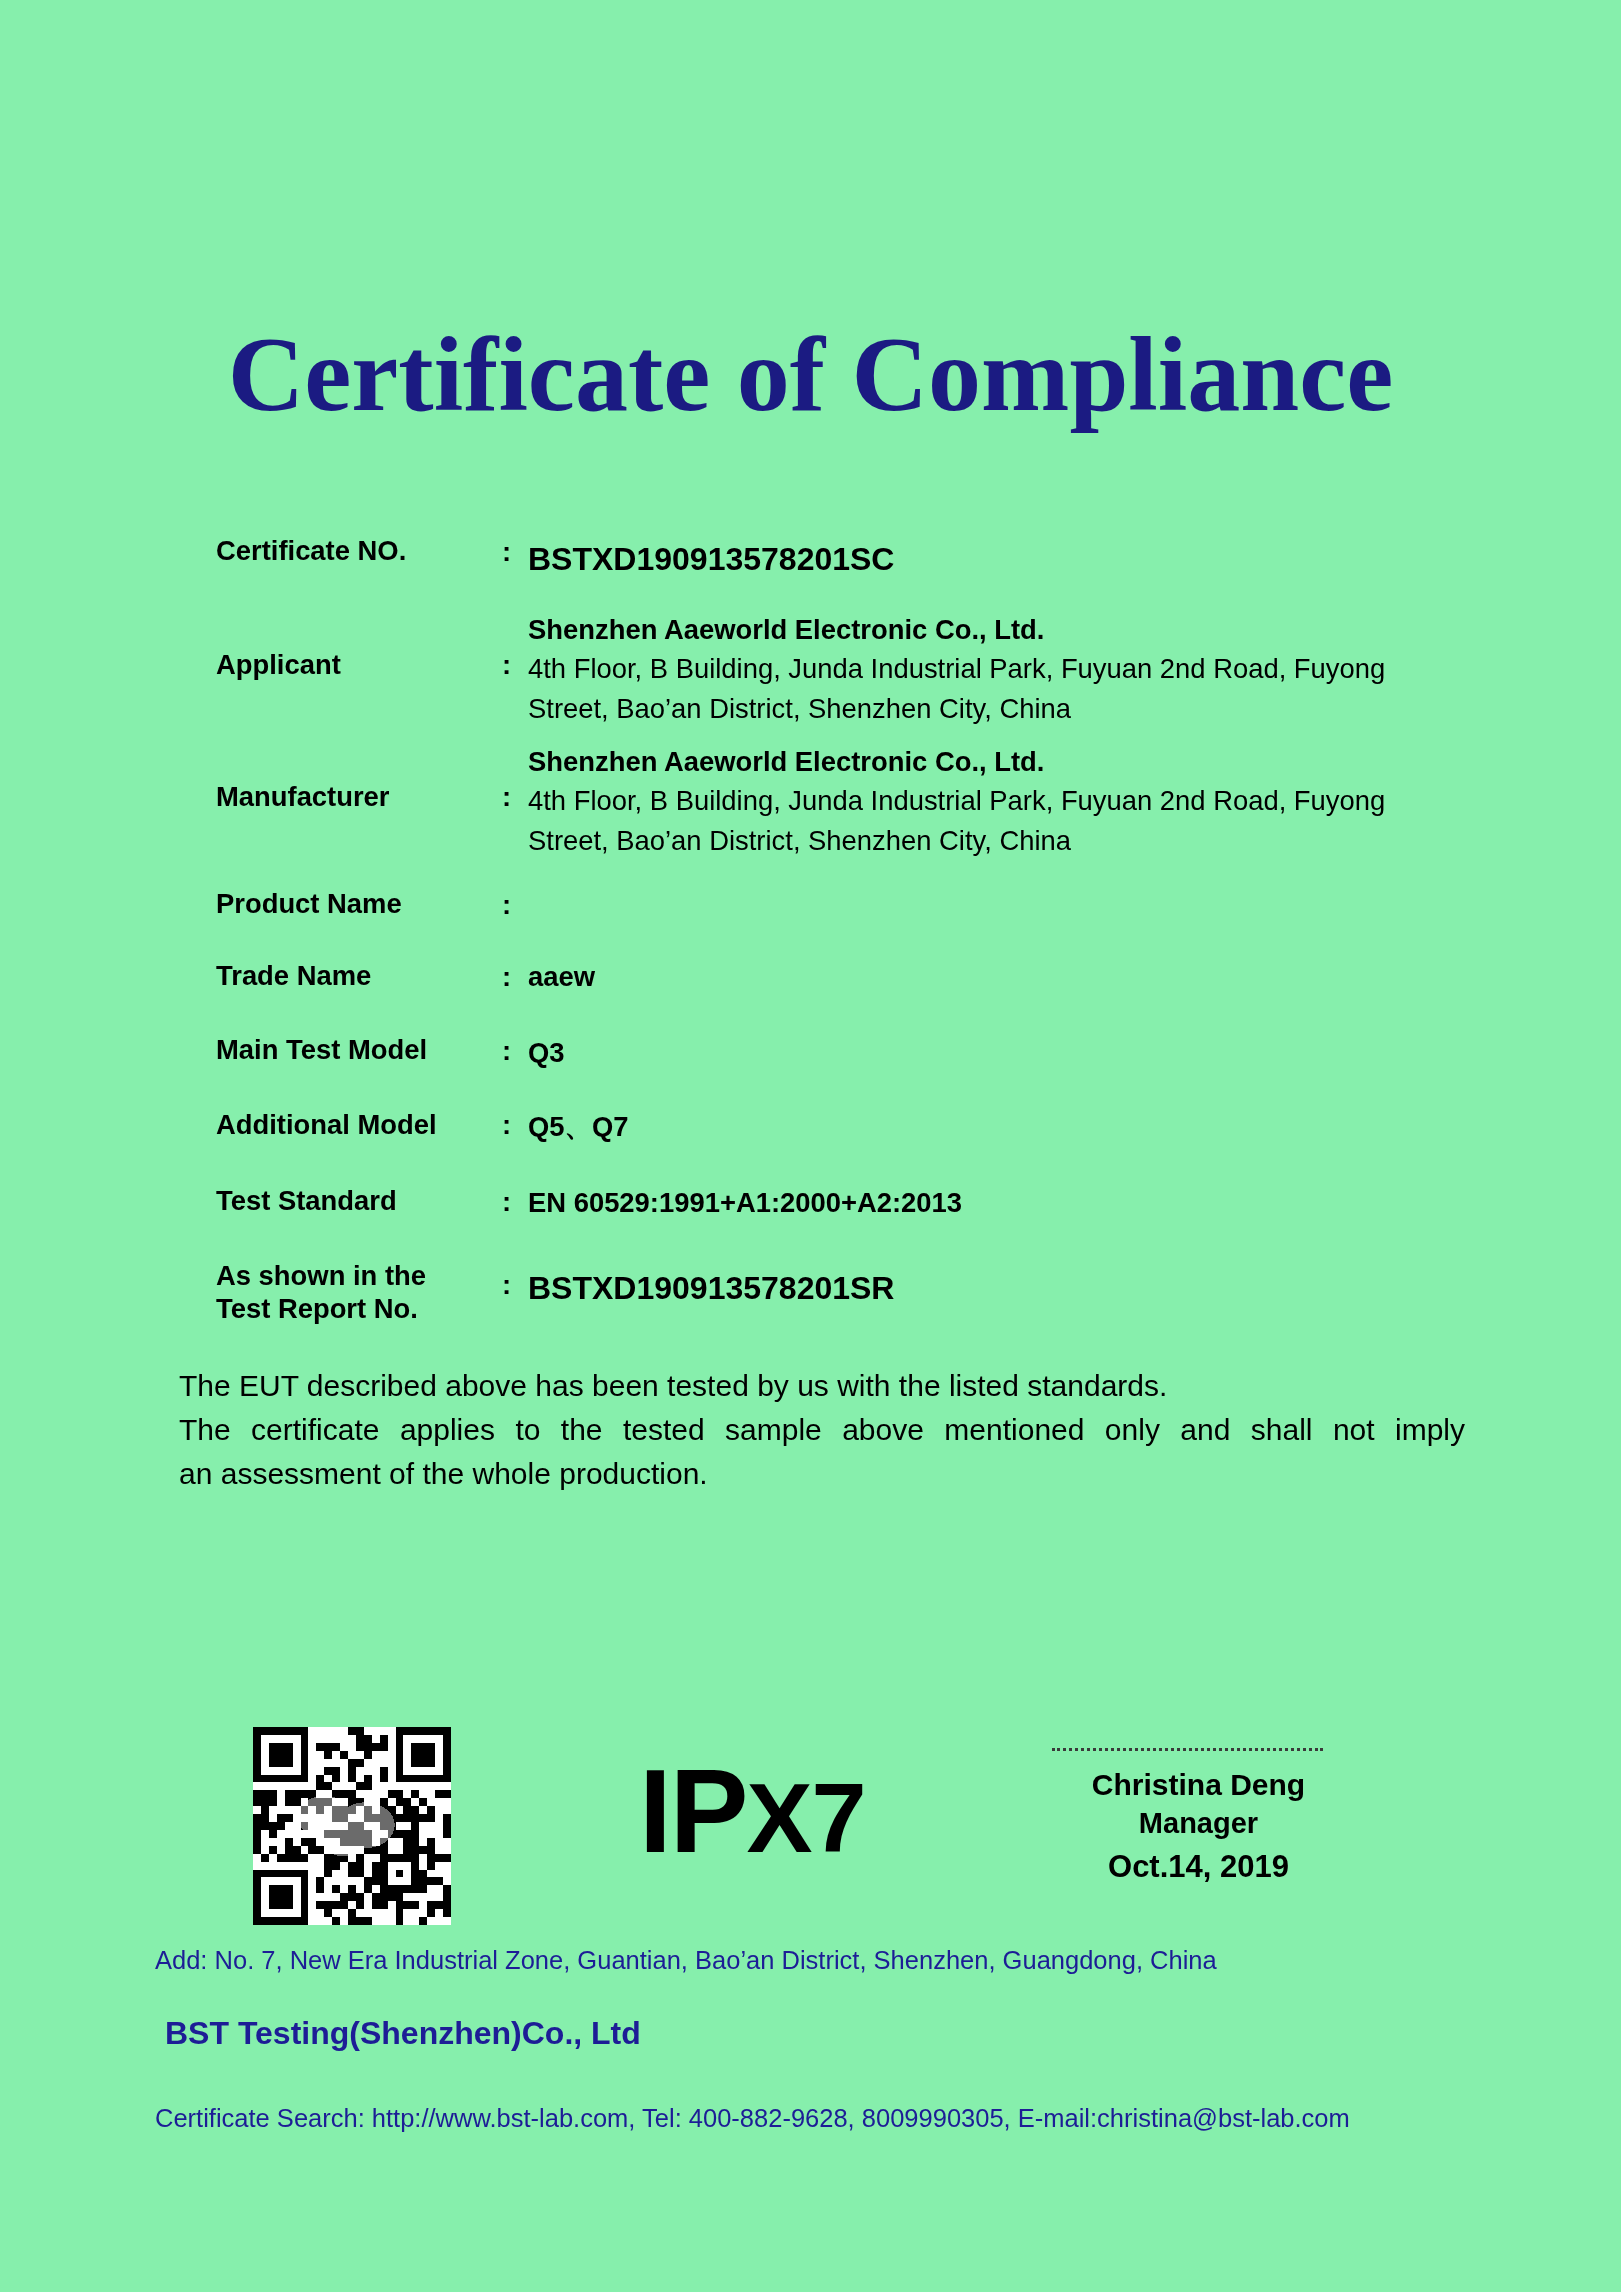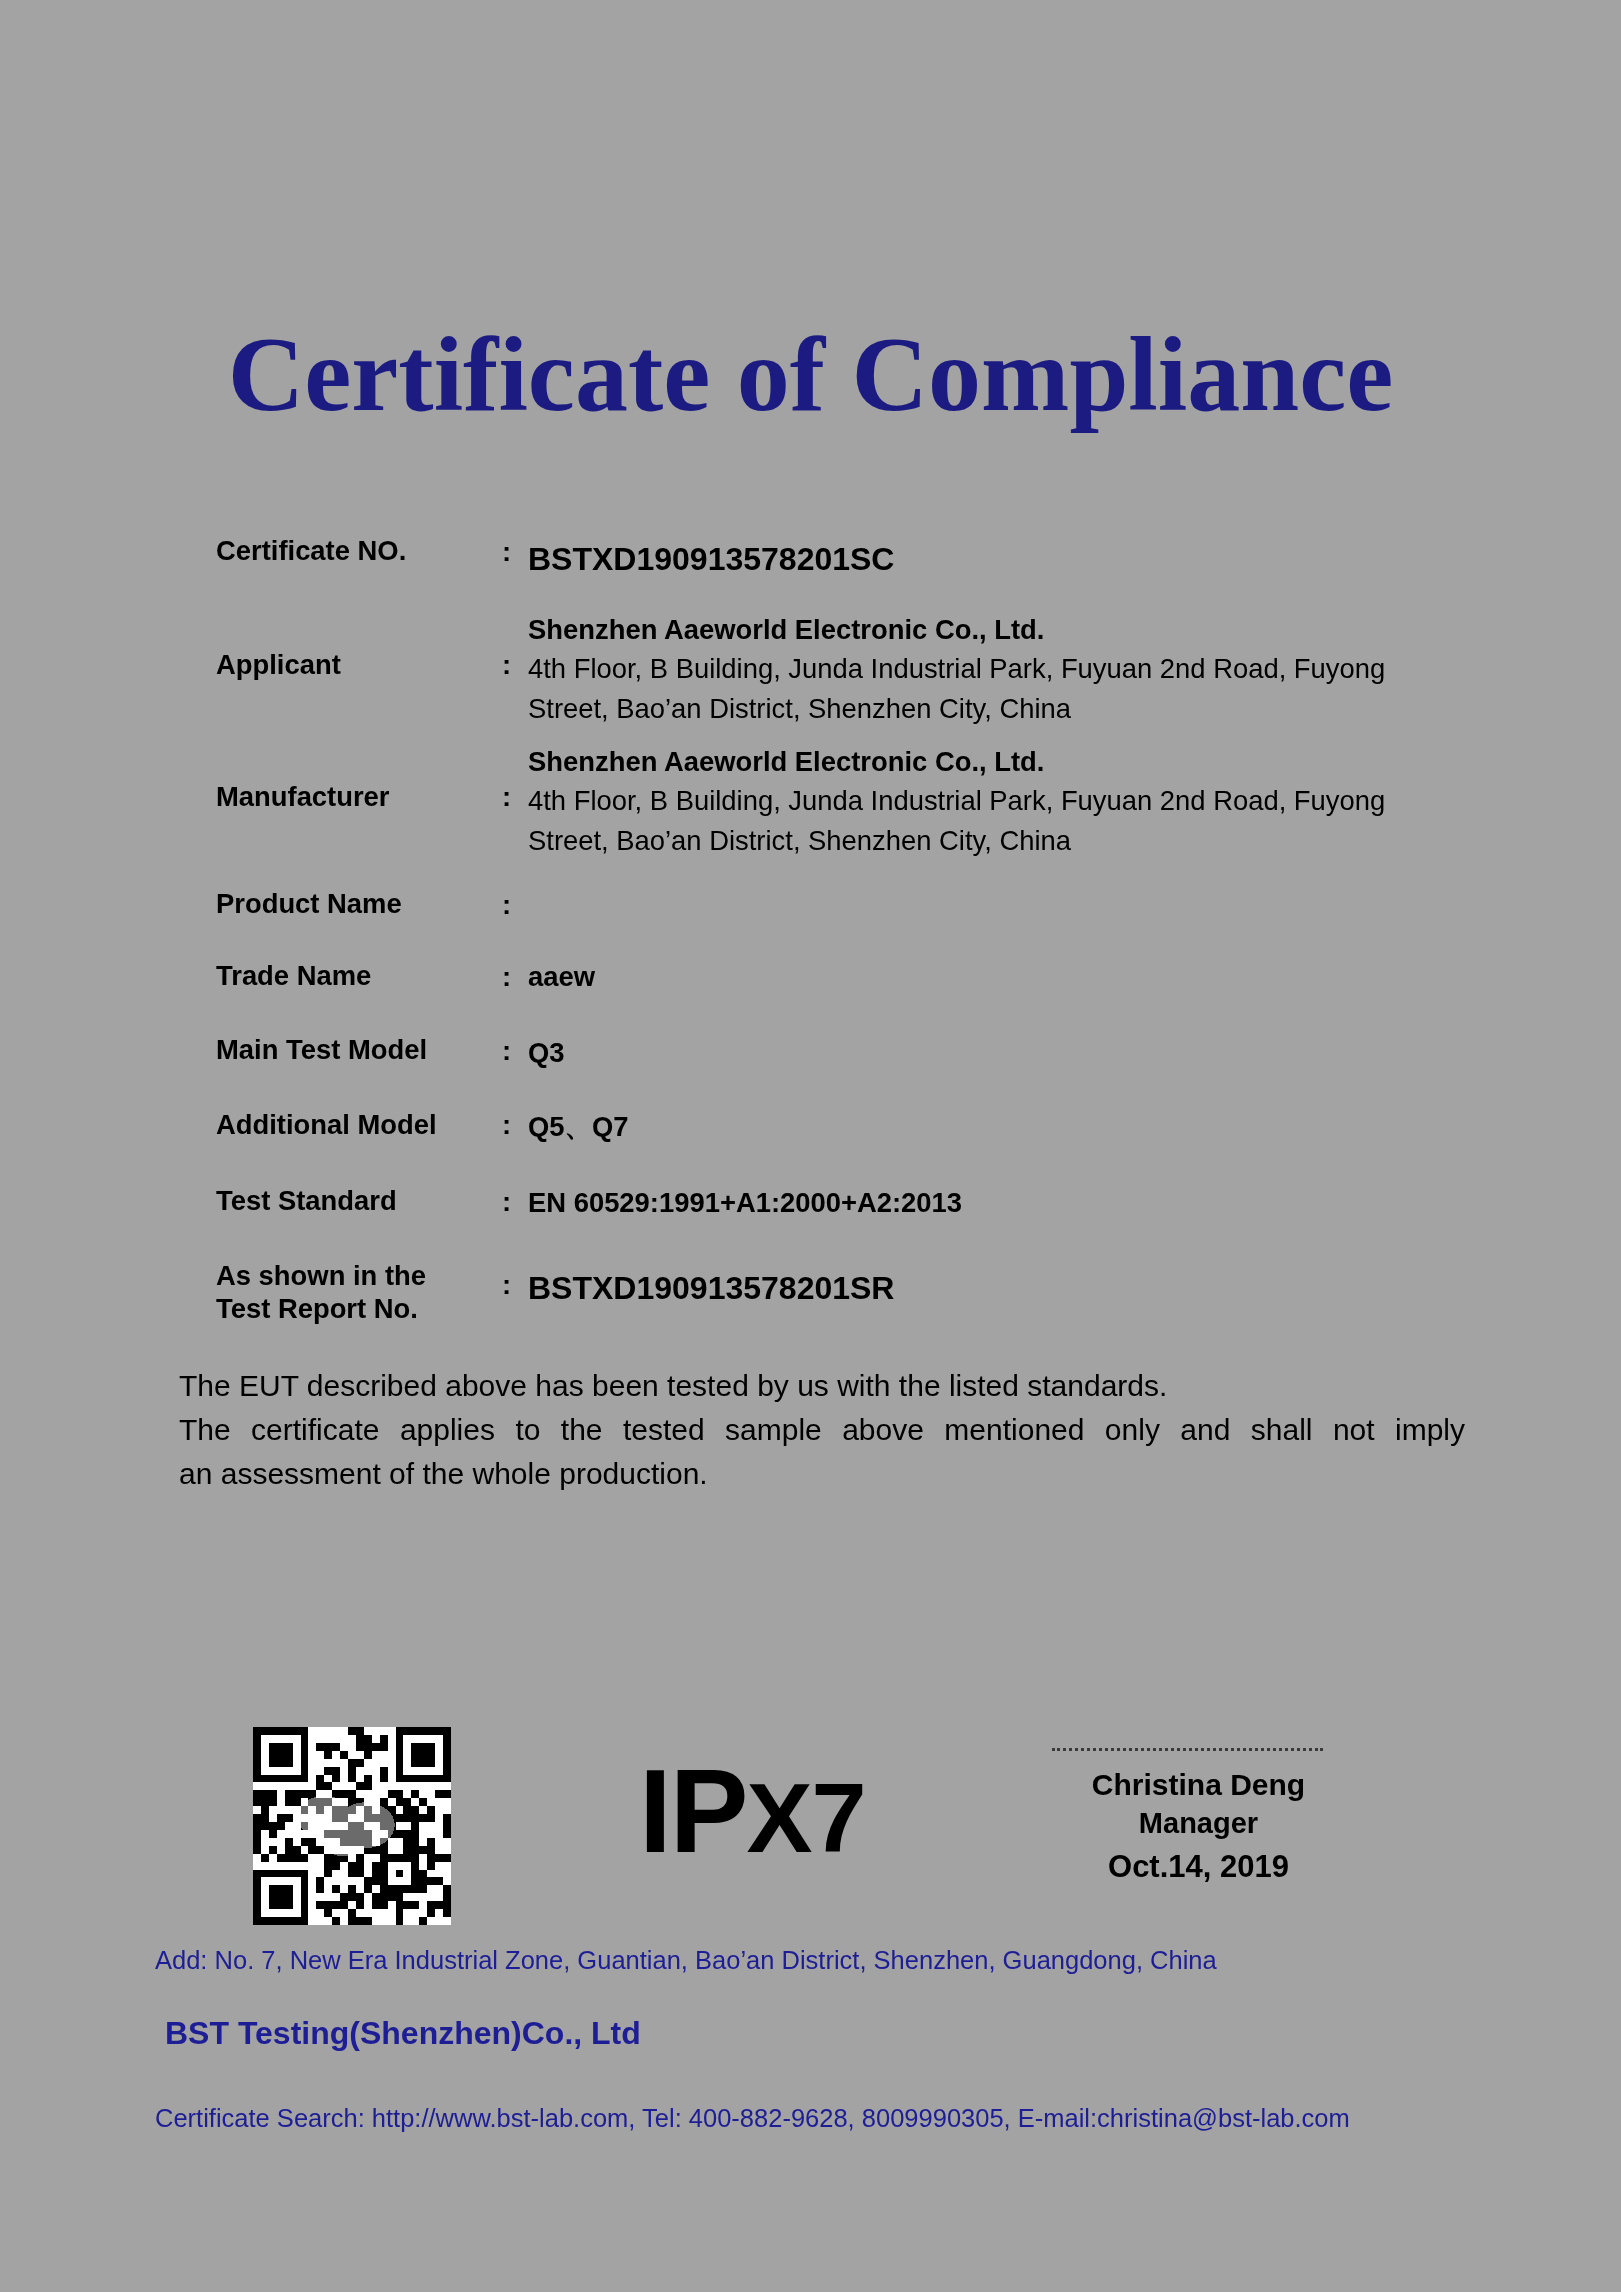--- a/index.html
+++ b/index.html
@@ -1,20 +1,20 @@
 <!DOCTYPE html>
 <html style="--navy-title: #1b1b82; --navy-footer: #1d1d96; --text: #000000;"><head>
 <meta charset="utf-8">
 <style>
   html,body{margin:0;padding:0;background:#ffffff;}
   .page{
     position:relative;
     width:1621px;
     height:2293px;
-    background:#a3a3a3;
+    background:#86efac;
     font-family:"Liberation Sans","DejaVu Sans",sans-serif;
     color:var(--text,#000);
     overflow:hidden;
   }
   .title{
     position:absolute;
     top:322px;
     left:0;
     width:100%;
     margin:0;

